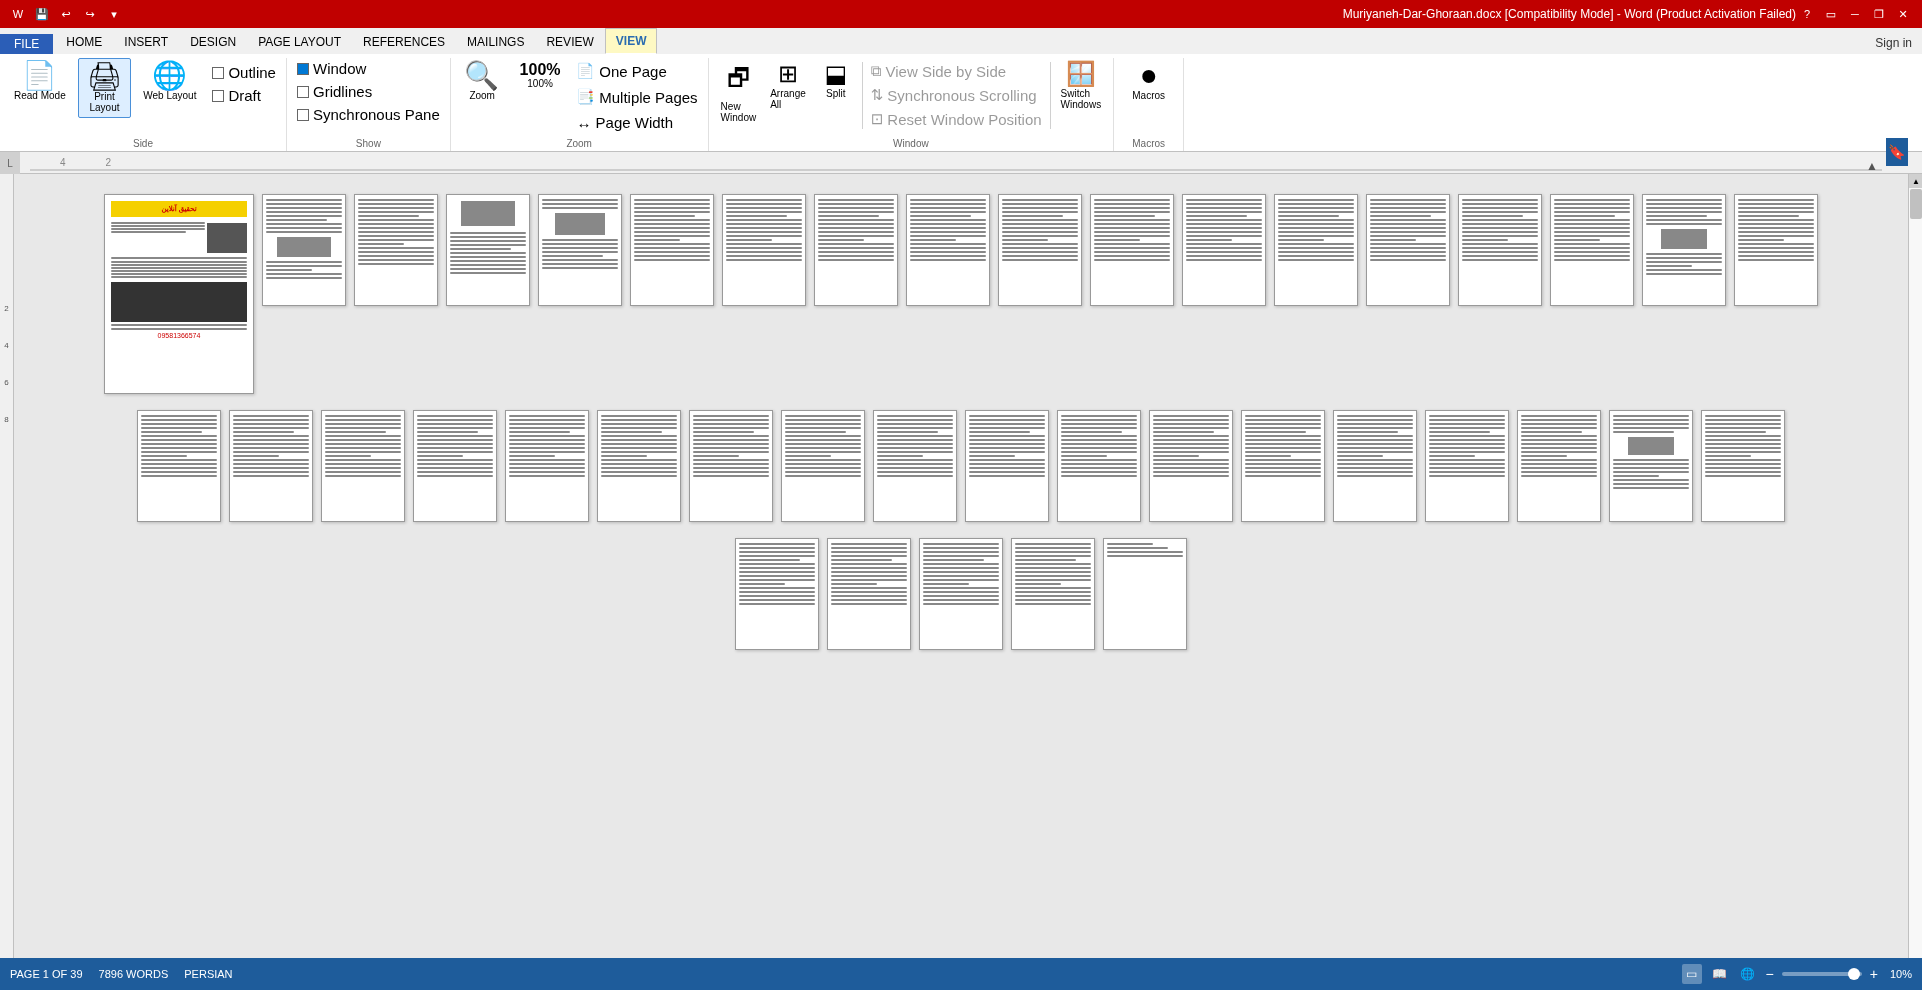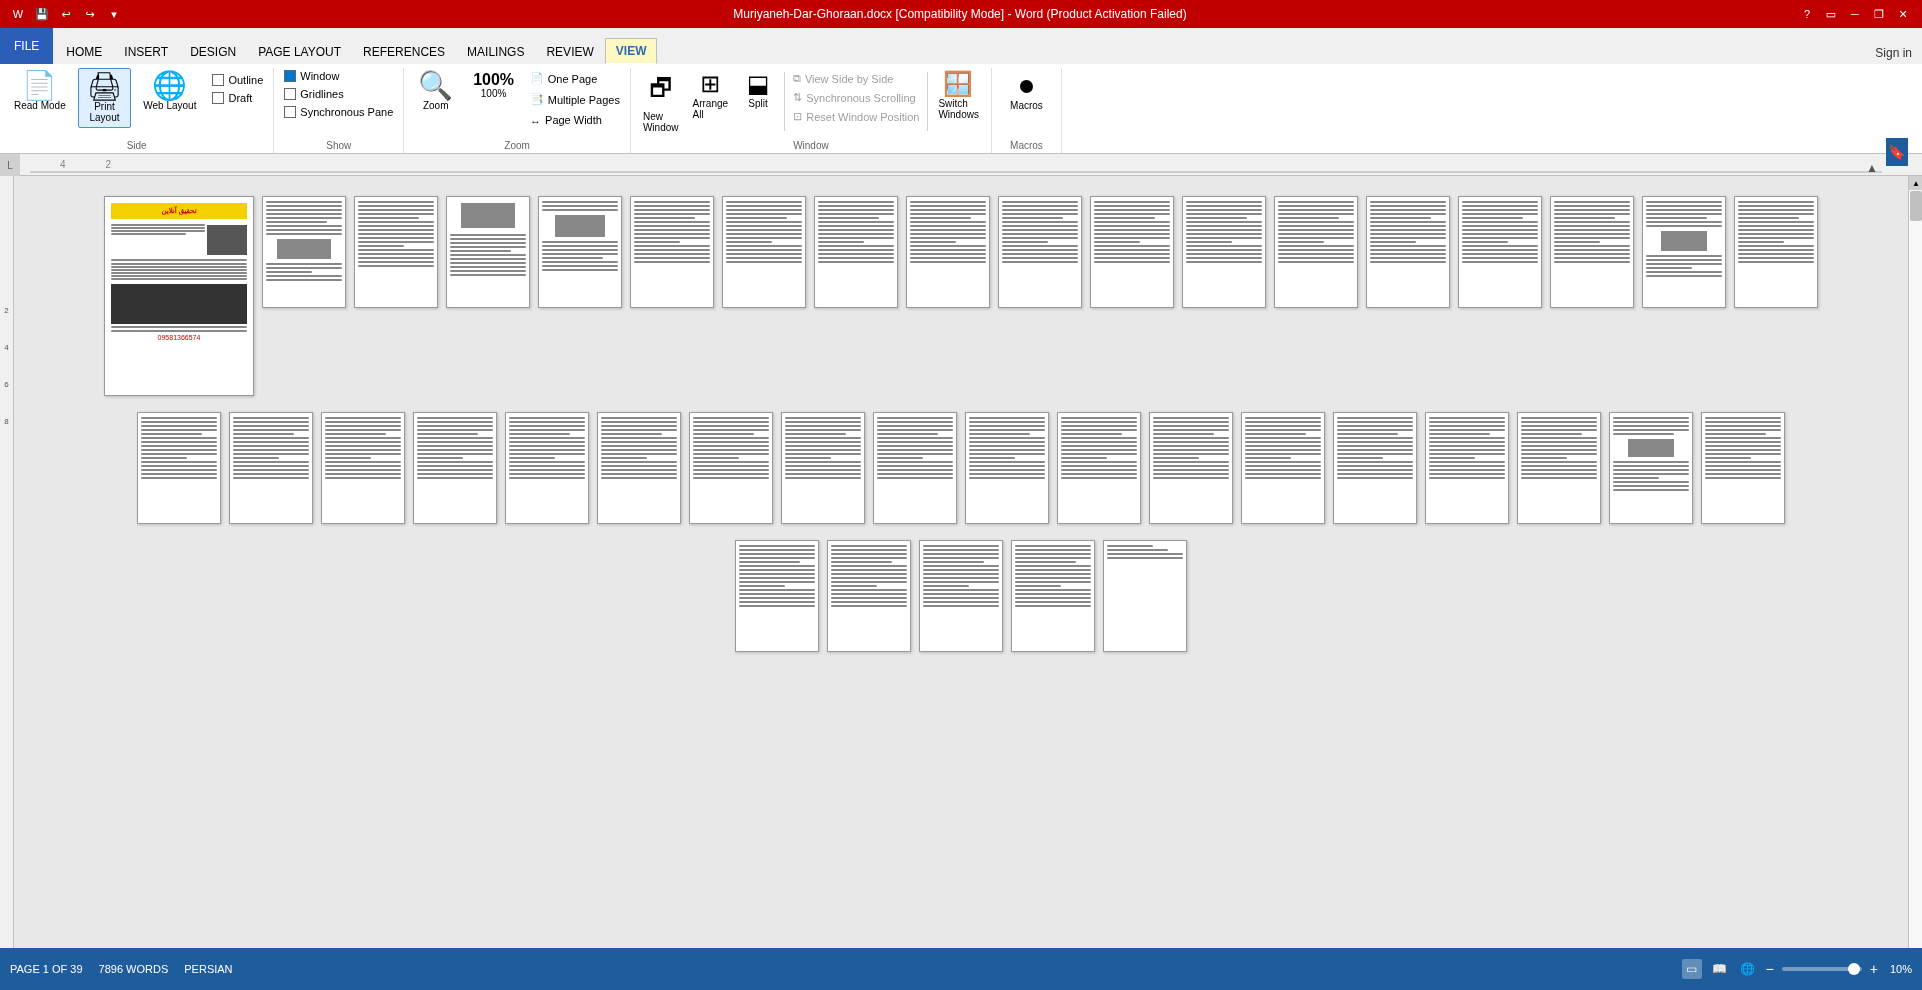--- a/index.html
+++ b/index.html
@@ -9,21 +9,21 @@
     #title-bar {
       height: 28px;
       background: #c00000;
       display: flex;
       align-items: center;
       justify-content: space-between;
       padding: 0 8px;
       color: white;
       font-size: 12px;
     }
-    #title-bar .title-text { flex: 1; text-align: center; }
+    #title-bar .title-text { flex: 1; text-align: right; }
     #title-bar .win-controls { display: flex; gap: 2px; }
     #title-bar .win-btn {
       width: 22px; height: 20px;
       display: flex; align-items: center; justify-content: center;
       cursor: pointer; font-size: 11px; color: white;
     }
     #title-bar .left-icons { display: flex; align-items: center; gap: 4px; }
     #title-bar .qat-btn {
       width: 20px; height: 20px;
       display: flex; align-items: center; justify-content: center;
@@ -49,21 +49,21 @@
       border-color: #c0c0c0;
       border-bottom: 1px solid white;
       color: #2b6cb0;
       font-weight: bold;
     }
     #file-tab {
       background: #2b5eb7;
       color: white;
       padding: 4px 14px;
       font-size: 12px;
-      height: 36px;
+      height: 20px;
       display: flex; align-items: center;
       cursor: pointer;
       margin-right: 2px;
     }
 
     #ribbon-content {
       background: white;
       padding: 4px 0 0 0;
       display: flex;
       align-items: stretch;
@@ -90,21 +90,21 @@
       position: absolute;
       bottom: 2px;
       font-size: 10px;
       color: #666;
       text-align: center;
       width: 100%;
     }
 
     .rb-btn-small {
       display: flex; align-items: center; cursor: pointer;
-      padding: 2px 4px; border-radius: 2px; font-size: 11px; gap: 4px;
+      padding: 2px 4px; border-radius: 2px; font-size: 15px; gap: 4px;
     }
     .rb-btn-small .check { width: 12px; height: 12px; border: 1px solid #666; display: inline-block; background: white; }
     .rb-btn-small .checked { background: #0078d4; }
 
     .rb-big-btn {
       display: flex; flex-direction: column; align-items: center;
       cursor: pointer; padding: 4px 8px; min-width: 50px;
       border-radius: 2px;
     }
     .rb-big-btn .icon { font-size: 28px; line-height: 1; }
@@ -250,21 +250,21 @@
       top: 108px;
       width: 22px;
       height: 28px;
       background: #1e5c9b;
       display: flex; align-items: center; justify-content: center;
       color: white; font-size: 14px; cursor: pointer;
     }
 
     
     #status-bar {
-      height: 42px;
+      height: 32px;
       background: #1e5c9b;
       color: white;
       display: flex;
       align-items: center;
       padding: 0 10px;
       font-size: 11px;
       gap: 16px;
       position: fixed;
       bottom: 0;
       width: 1922px;

